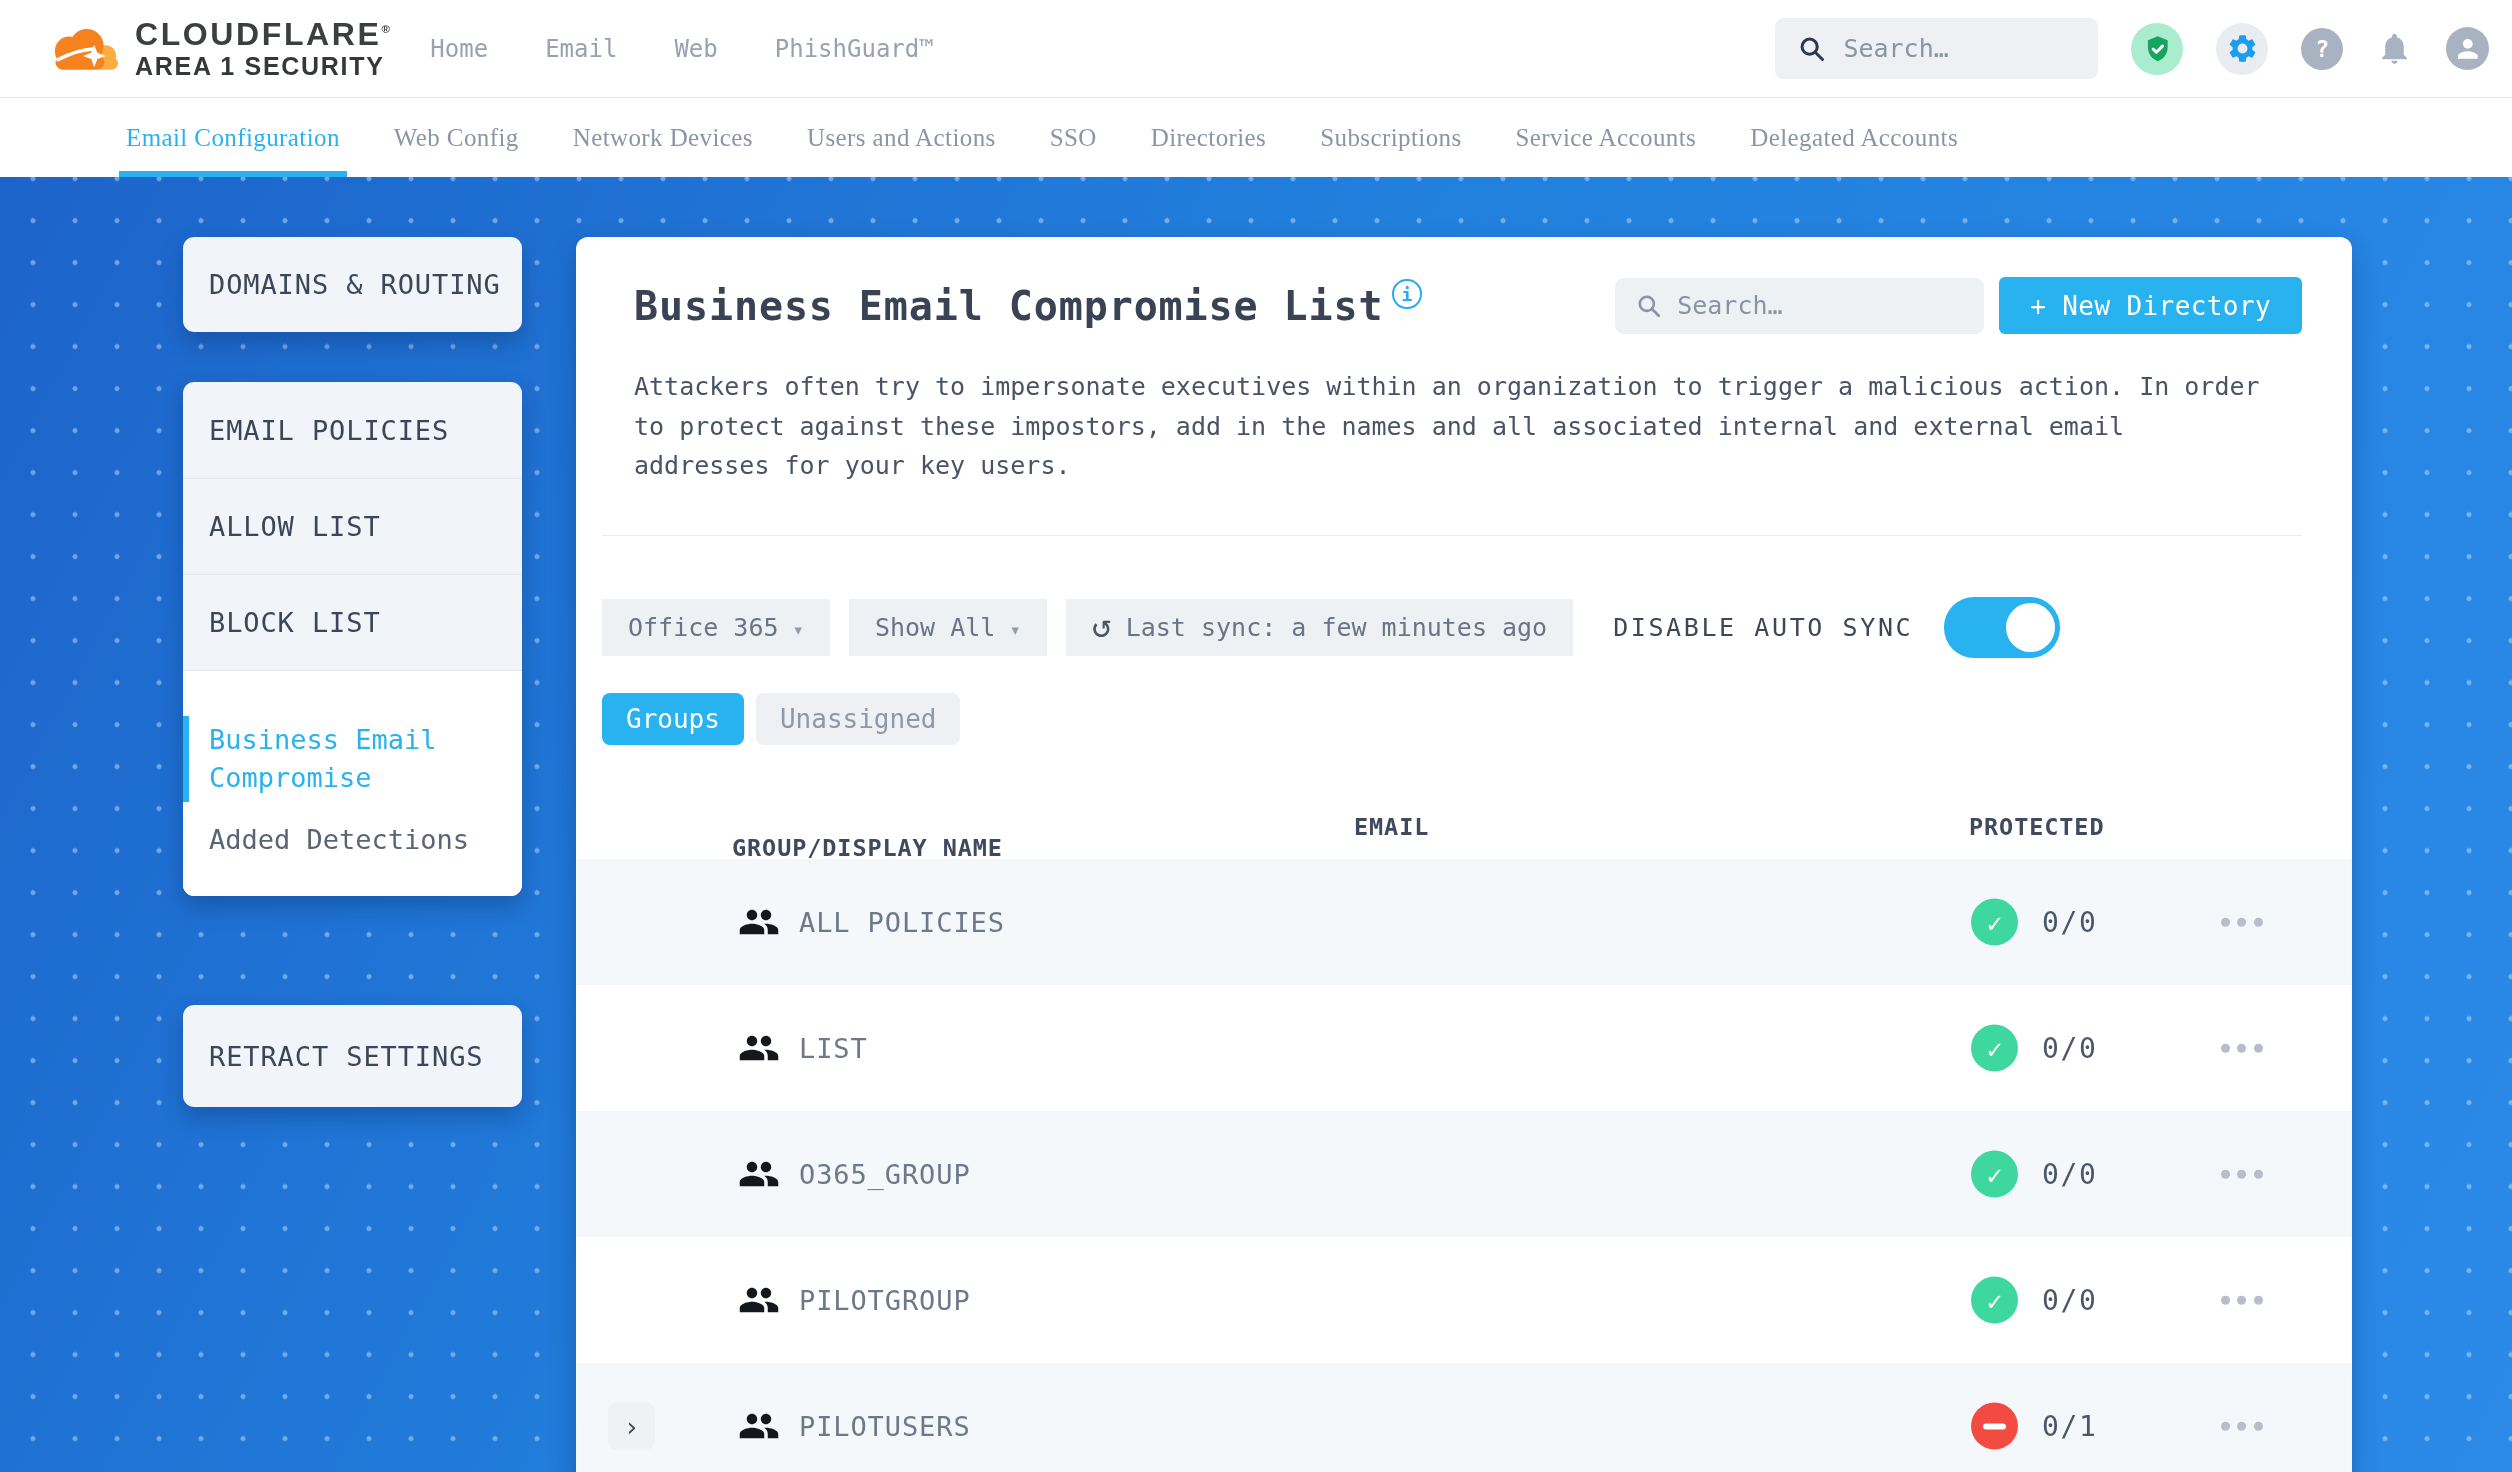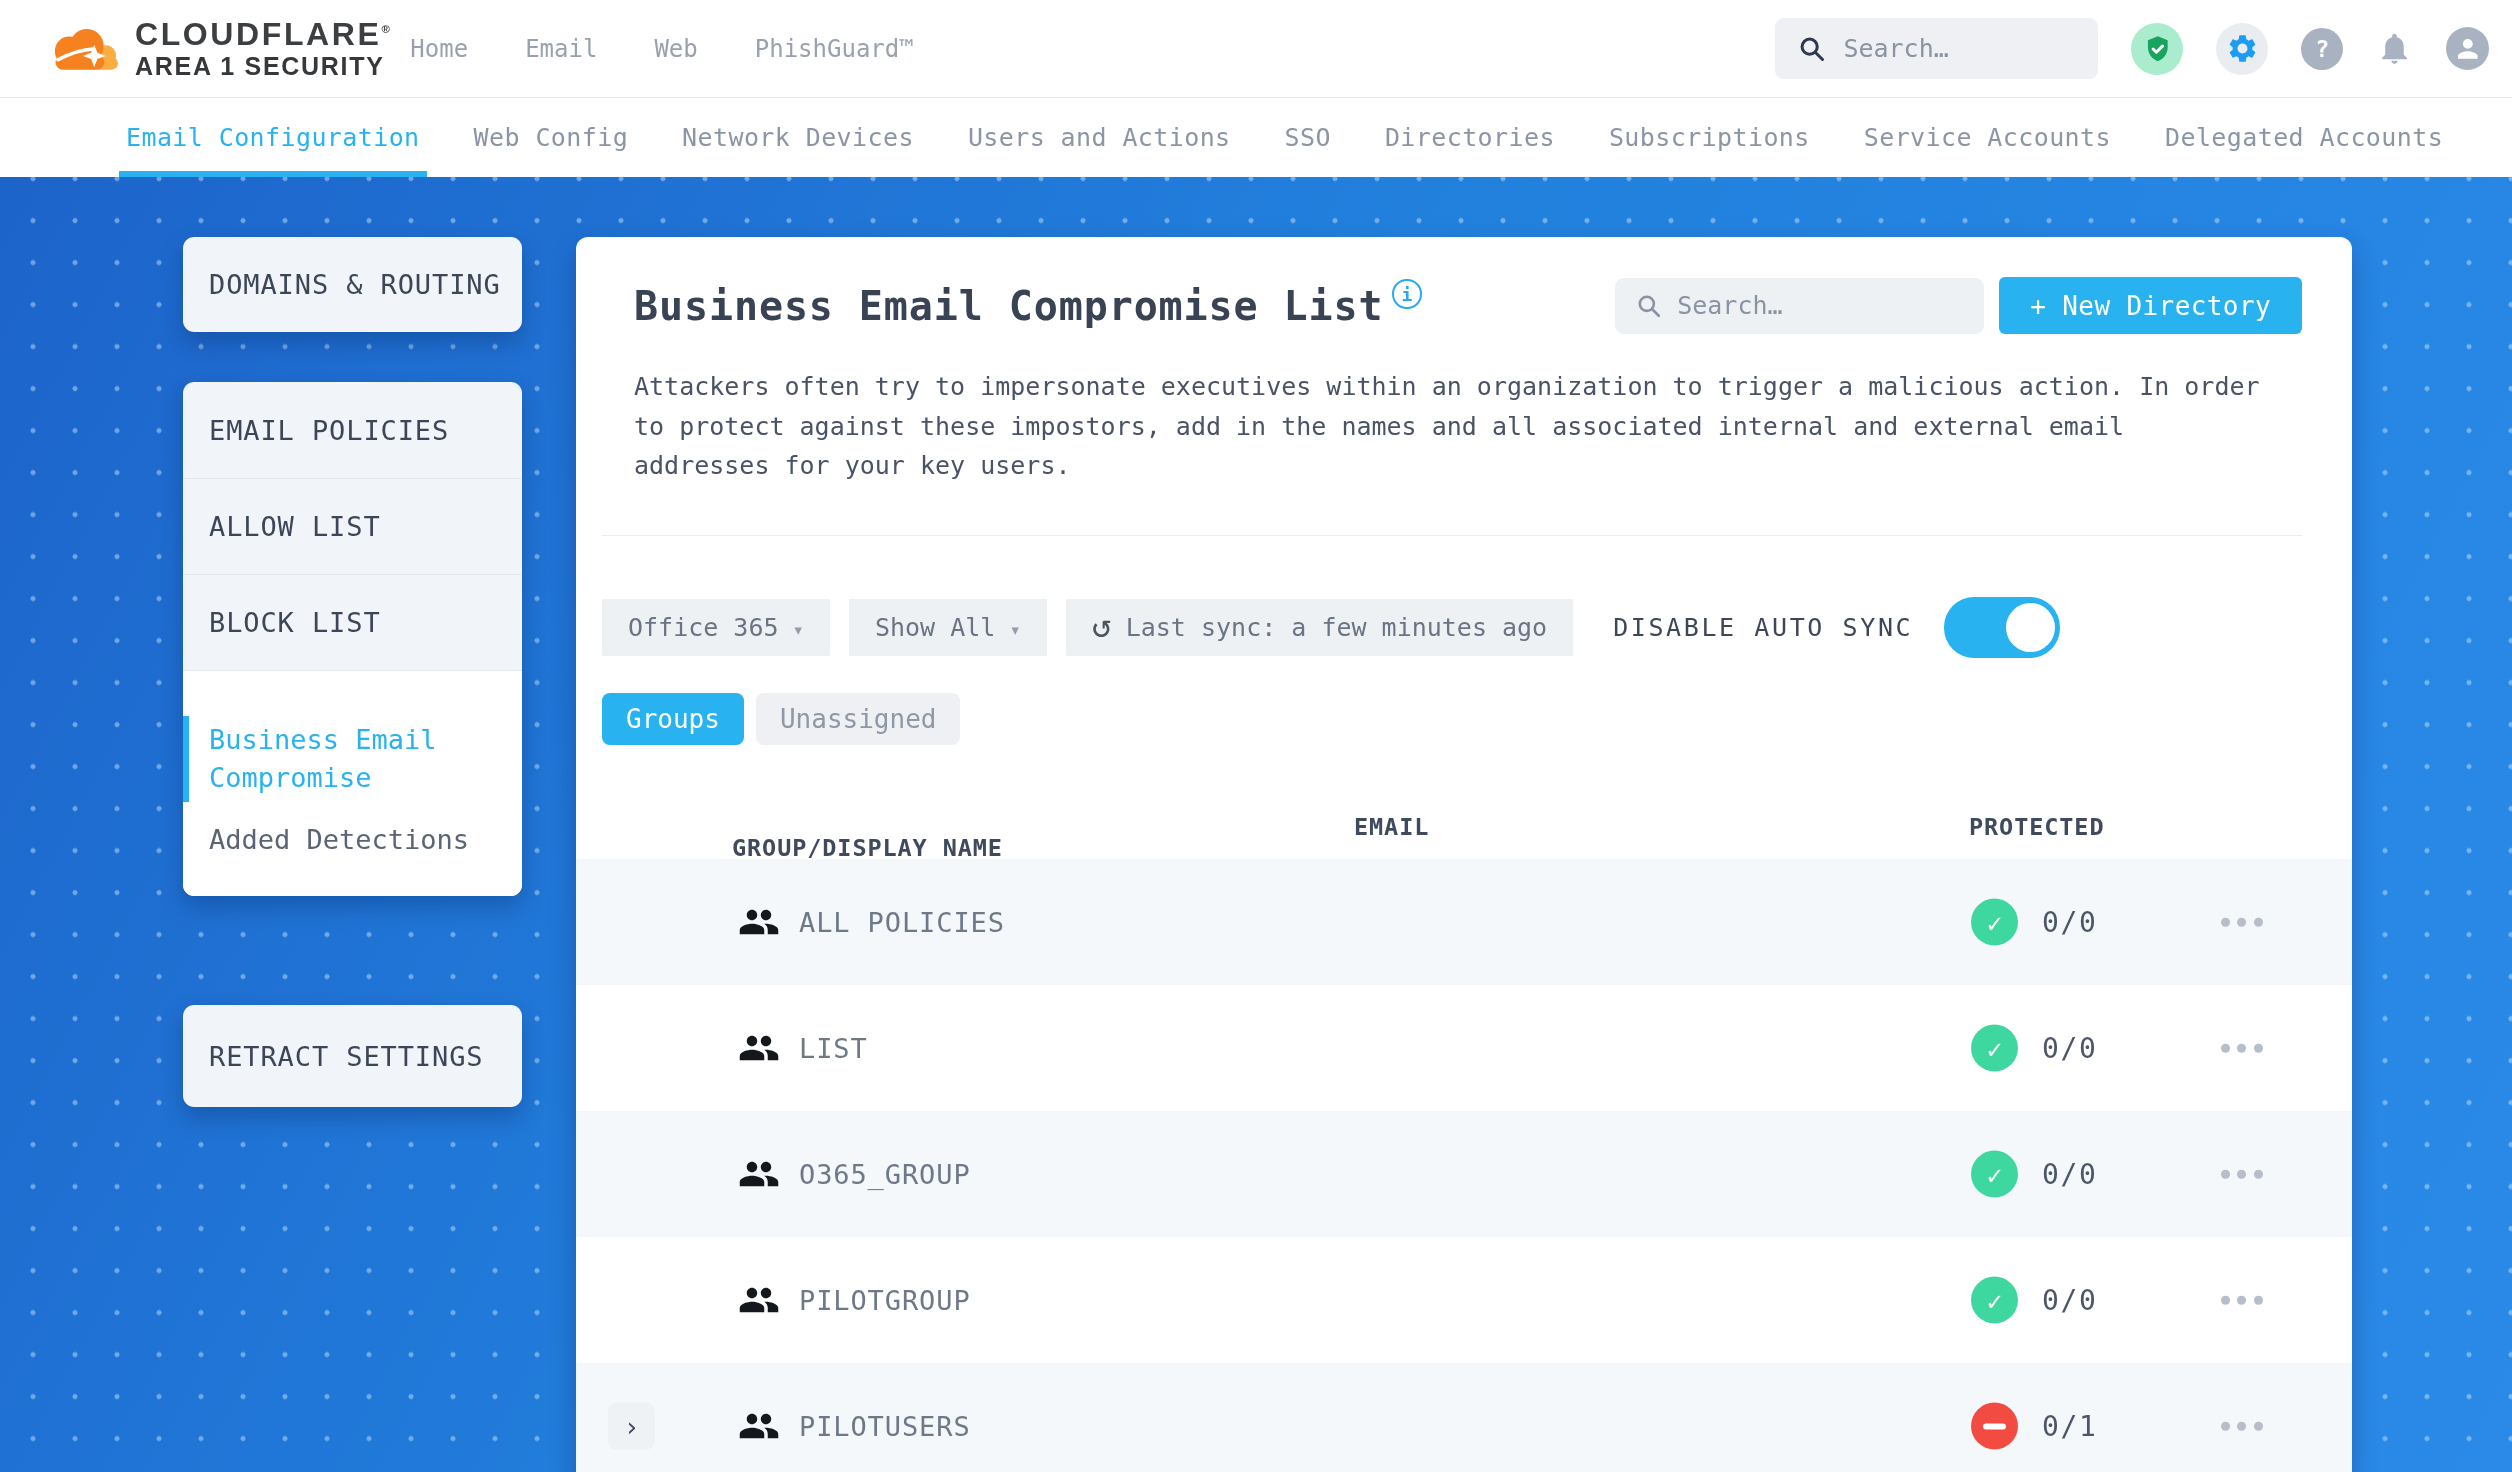--- a/index.html
+++ b/index.html
@@ -12,40 +12,40 @@
   
   .header {
     height:98px; background:#fff; display:flex; align-items:center;
     padding:0 22.6px 0 48px; border-bottom:1.7px solid #e7eaee; position:relative; z-index:5;
   }
   .logo { display:flex; align-items:center; gap:12px; }
   .logo-text { display:flex; flex-direction:column; line-height:1.05; font-family:"Liberation Sans", sans-serif; }
   .brand { font-size:32px; font-weight:bold; color:#3c3f42; letter-spacing:2.6px; }
   .brand sup { font-size:11.3px; }
   .brand-sub { font-size:25px; font-weight:bold; color:#35383b; letter-spacing:1.7px; margin-top:2px; }
-  .topnav { display:flex; gap:57px; margin-left:18px; }
+  .topnav { display:flex; gap:57px; margin-left:38px; }
   .topnav .nav-link { font-size:24px; color:#99a1ae; cursor:pointer; }
   .hdr-right { margin-left:auto; display:flex; align-items:center; gap:33px; }
   .searchbox {
     width:323px; height:61px; background:#eef0f3; border-radius:8.7px;
     display:flex; align-items:center; gap:17.4px; padding:0 22.6px; color:#6f7887;
   }
   .searchbox .ph { font-size:25px; color:#8a93a2; }
   .icon-circle { border-radius:50%; display:flex; align-items:center; justify-content:center; }
   .shield-wrap { width:52px; height:52px; background:#a9ecce; }
   .gear-wrap { width:52px; height:52px; background:#e9edf2; }
   .q-wrap { width:42px; height:42px; background:#a9b2c0; color:#fff; font-size:23.5px; font-weight:bold; }
   .user-wrap { width:43px; height:43px; background:#a9b2c0; }
 
   
   .tabbar {
     height:79px; background:#fff; display:flex; align-items:center; gap:54px;
     padding:0 35px 0 126px; position:relative; z-index:4;
   }
-  .tab { font-size:25px; color:#8b95a5; position:relative; height:100%; display:flex; align-items:center; cursor:pointer; letter-spacing:0.4px; }
+  .tab { font-size:25px; color:#8b95a5; position:relative; height:100%; display:flex; align-items:center; cursor:pointer; letter-spacing:0.4px;font-family:Liberation Serif, serif; }
   .tab.active { color:#29b2ef; }
   .tab.active::after { content:""; position:absolute; left:-7px; right:-7px; bottom:0; height:6px; background:#29b2ef; }
 
   
   .content {
     position:absolute; top:177px; left:0; right:0; bottom:0;
     background:linear-gradient(118deg,#1d64ca 0%,#2280dd 45%,#2b89e8 100%);
   }
   .content::before {
     content:""; position:absolute; inset:0;

